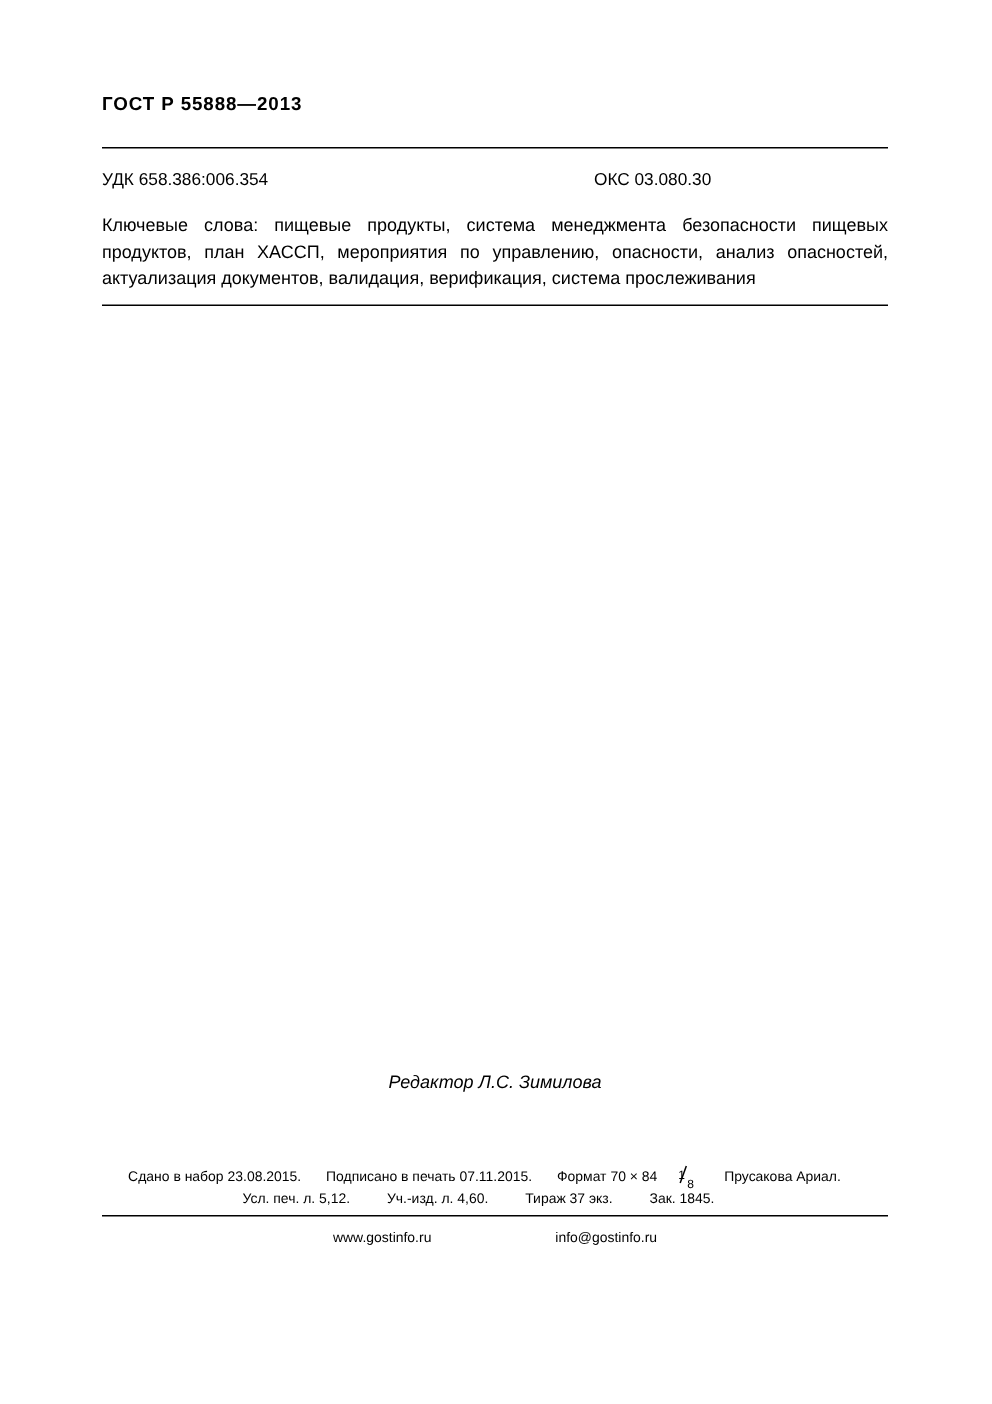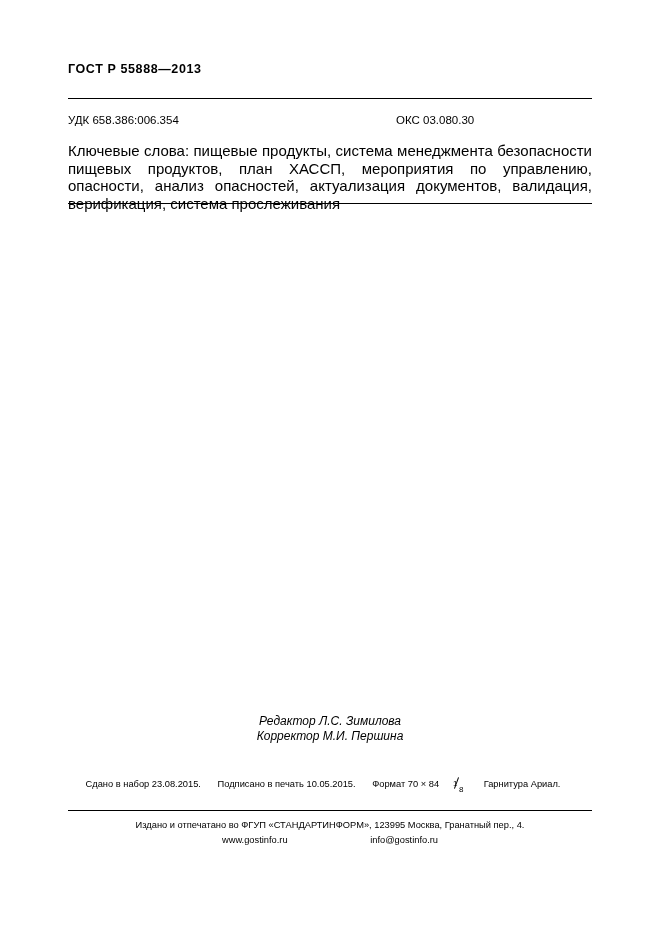--- a/index.html
+++ b/index.html
@@ -59,21 +59,21 @@
     left: 328px;
     top: 0;
   }
 
   
   .keywords {
     position: absolute;
     left: 68px;
     top: 142px;
     width: 524px;
-    font-size: 15px;
+    font-size: 12px;
     line-height: 17.5px;
     text-align: justify;
     text-justify: inter-word;
   }
 
   
   .colophon {
     position: absolute;
     left: 68px;
     top: 714px;
@@ -158,35 +158,39 @@
     <div class="udk">УДК 658.386:006.354</div>
     <div class="oks">ОКС 03.080.30</div>
   </div>
 
   <div class="keywords">Ключевые слова: пищевые продукты, система менеджмента безопасности пищевых продуктов, план ХАССП, мероприятия по управлению, опасности, анализ опасностей, актуализация документов, валидация, верификация, система прослеживания</div>
 
   <div class="rule rule-bottom"></div>
 
   <div class="colophon">
     <div class="it">Редактор  Л.С. Зимилова</div>
-    <div class="it">Корректор М.И. Першина</div>
   </div>
 
   <div class="imprint">
     <div class="l1">
       <span>Сдано в набор 23.08.2015.</span>
-      <span>Подписано в печать 10.05.2015.</span>
+      <span>Подписано в печать 07.11.2015.</span>
       <span>Формат 70 × 84</span><span class="frac"><span class="num">1</span><span class="bar"></span><span class="den">8</span></span>
-      <span>Гарнитура Ариал.</span>
+      <span>Прусакова Ариал.</span>
+    </div>
+    <div class="l2">
+      <span>Усл. печ. л. 5,12.</span>
+      <span>Уч.-изд. л. 4,60.</span>
+      <span>Тираж  37  экз.</span>
+      <span>Зак.  1845.</span>
     </div>
   </div>
 
   <div class="rule-foot"></div>
 
   <div class="publisher">
-    <div>Издано и отпечатано во ФГУП «СТАНДАРТИНФОРМ», 123995 Москва, Гранатный пер., 4.</div>
     <div class="web">
       <span>www.gostinfo.ru</span>
       <span>info@gostinfo.ru</span>
     </div>
   </div>
 
 </div>
 
 </body></html>

